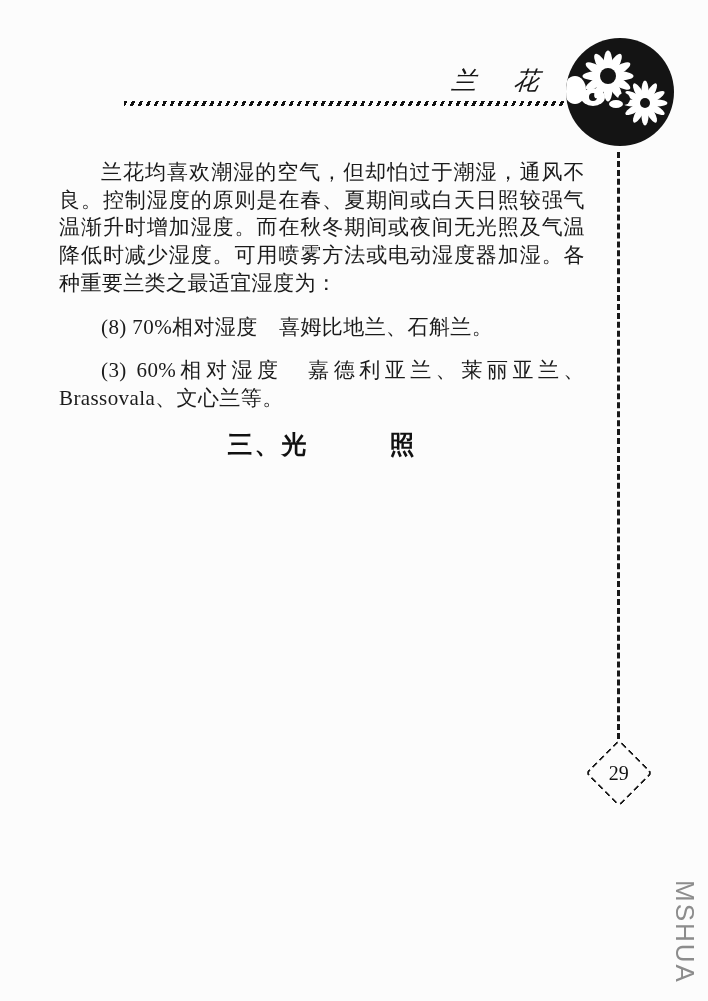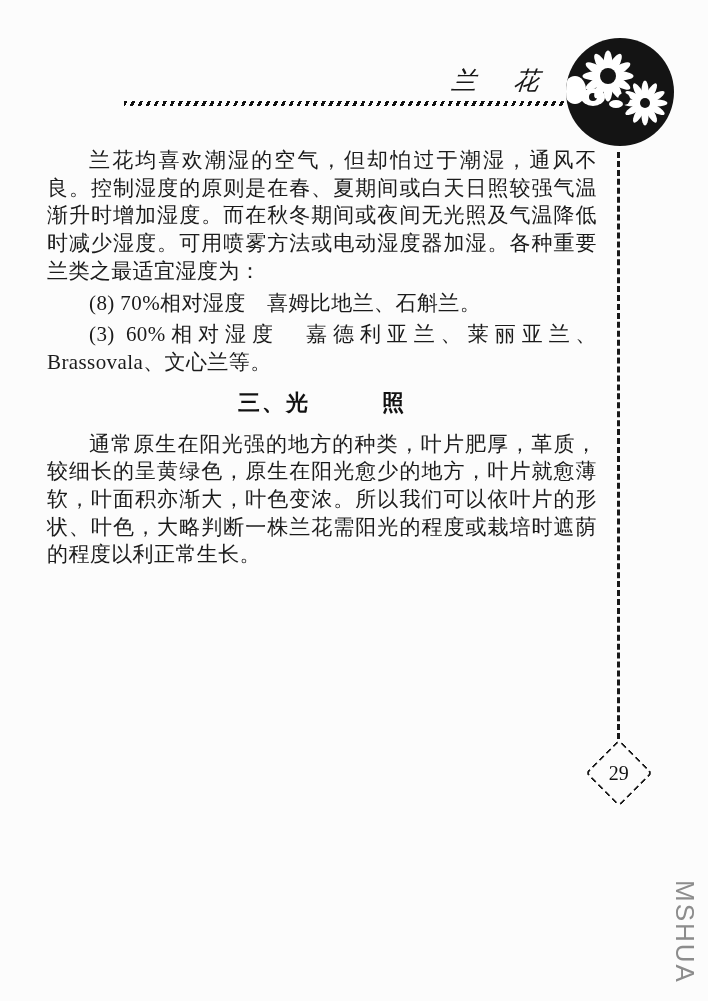--- a/index.html
+++ b/index.html
@@ -48,24 +48,24 @@
     font-family:"Liberation Sans","DejaVu Sans",sans-serif;
     font-size:26px;letter-spacing:2px;color:#8c8c8c;white-space:nowrap;
   }
 
   
   .text-block{
     position:absolute;left:43px;top:143px;width:558px;
     font-size:21px;line-height:27.7px;letter-spacing:0.4px;
     text-align:justify;text-justify:inter-ideograph;
   }
-  .text-block p{margin:4px;text-indent:2em;}
+  .text-block p{margin:16px;text-indent:2em;}
   .section-heading{
     margin:10px 0 12px 0;text-align:center;
-    font-size:22px;font-weight:bold;letter-spacing:2px;
+    font-size:25px;font-weight:bold;letter-spacing:2px;
     line-height:32px;color:#111;
   }
 </style>
 </head>
 <body>
 
 <div class="page">
 
   <div class="book-title">兰　花</div>
   <div class="rope-line"></div>
@@ -124,16 +124,15 @@
   <div class="page-number-diamond">
     <span>29</span>
   </div>
   <div class="watermark">MSHUA</div>
 
   <div class="text-block">
     <p>兰花均喜欢潮湿的空气，但却怕过于潮湿，通风不良。控制湿度的原则是在春、夏期间或白天日照较强气温渐升时增加湿度。而在秋冬期间或夜间无光照及气温降低时减少湿度。可用喷雾方法或电动湿度器加湿。各种重要兰类之最适宜湿度为：</p>
     <p>(8) 70%相对湿度　喜姆比地兰、石斛兰。</p>
     <p>(3) 60%相对湿度　嘉德利亚兰、莱丽亚兰、Brassovala、文心兰等。</p>
     <h2 class="section-heading">三、光　　　照</h2>
-    <p>通常原生在阳光强的地方的种类，叶片肥厚，革质，较细长的呈黄绿色，原生在阳光愈少的地方，叶片就愈薄软，叶面积亦渐大，叶色变浓。所以我们可以依叶片的形状、叶色，大略判断一株兰花需阳光的程度或栽培时遮荫的程度以利正常生长。</p>
   </div>
 
 </div>
 
 </body></html>

